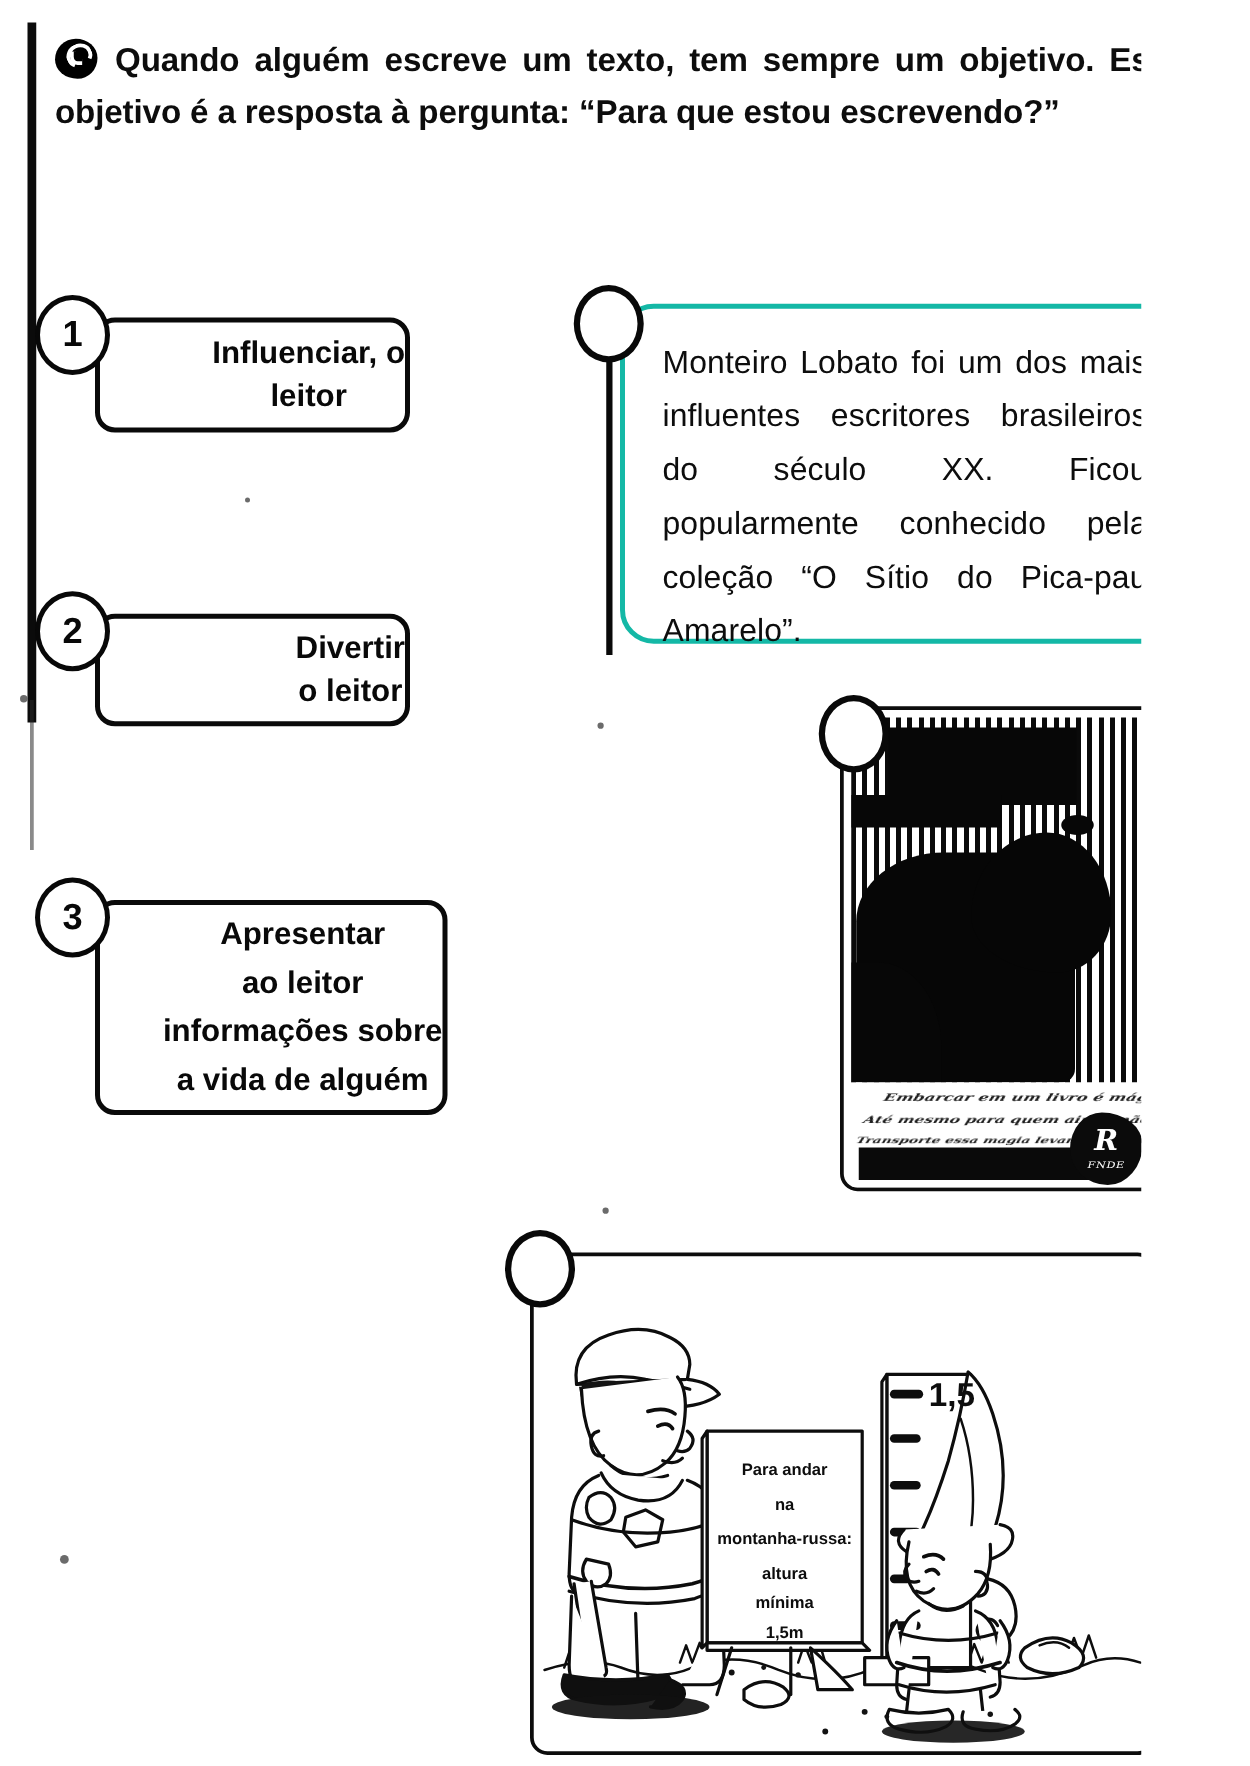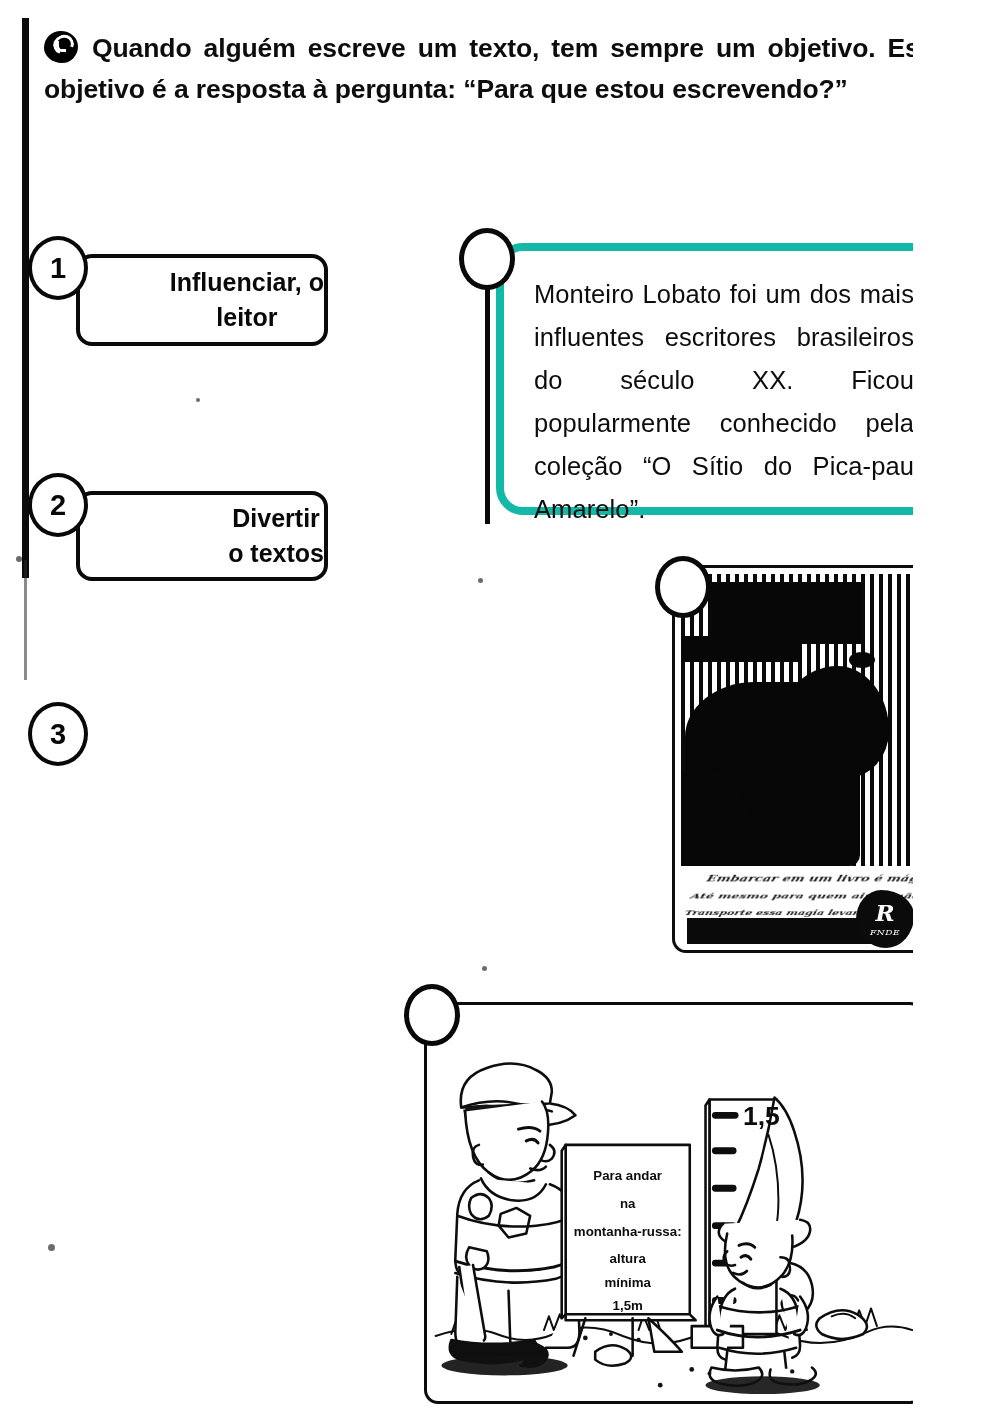--- a/index.html
+++ b/index.html
@@ -178,21 +178,21 @@
     z-index: 1;
   }
 
   
   #card-lobato {
     position: absolute;
     left: 496px;
     top: 243px;
     width: 452px;
     height: 272px;
-    border: 8px solid #14b8a6;
+    border: 4px solid #14b8a6;
     border-radius: 27px;
     background: #fff;
     box-sizing: border-box;
     padding: 22px 26px 24px 30px;
     z-index: 2;
   }
   #card-lobato .body-text {
     font-size: 25.5px;
     line-height: 43px;
     text-align: justify;
@@ -366,26 +366,32 @@
     <div class="opt-box">
       <span class="opt-label">Influenciar, o
 leitor</span>
     </div>
     <div class="num-circle">1</div>
   </div>
 
   <div class="option" id="opt2">
     <div class="opt-box">
       <span class="opt-label">Divertir
-o textos</span>
+o leitor</span>
     </div>
     <div class="num-circle">2</div>
   </div>
 
   <div class="option" id="opt3">
+    <div class="opt-box">
+      <span class="opt-label">Apresentar
+ao leitor
+informações sobre
+a vida de alguém</span>
+    </div>
     <div class="num-circle">3</div>
   </div>
 
   <div class="answer-stem" style="left:485px; top:288px; height:236px;"></div>
   <div class="answer-circle" style="left:459px; top:228px;"></div>
   <div id="card-lobato">
     <div class="body-text">Monteiro Lobato foi um dos mais influentes escritores brasileiros do século XX. Ficou popularmente conhecido pela coleção “O Sítio do Pica-pau Amarelo”.</div>
   </div>
 
   <div class="answer-stem" style="left:683px; top:610px; height:70px;"></div>

